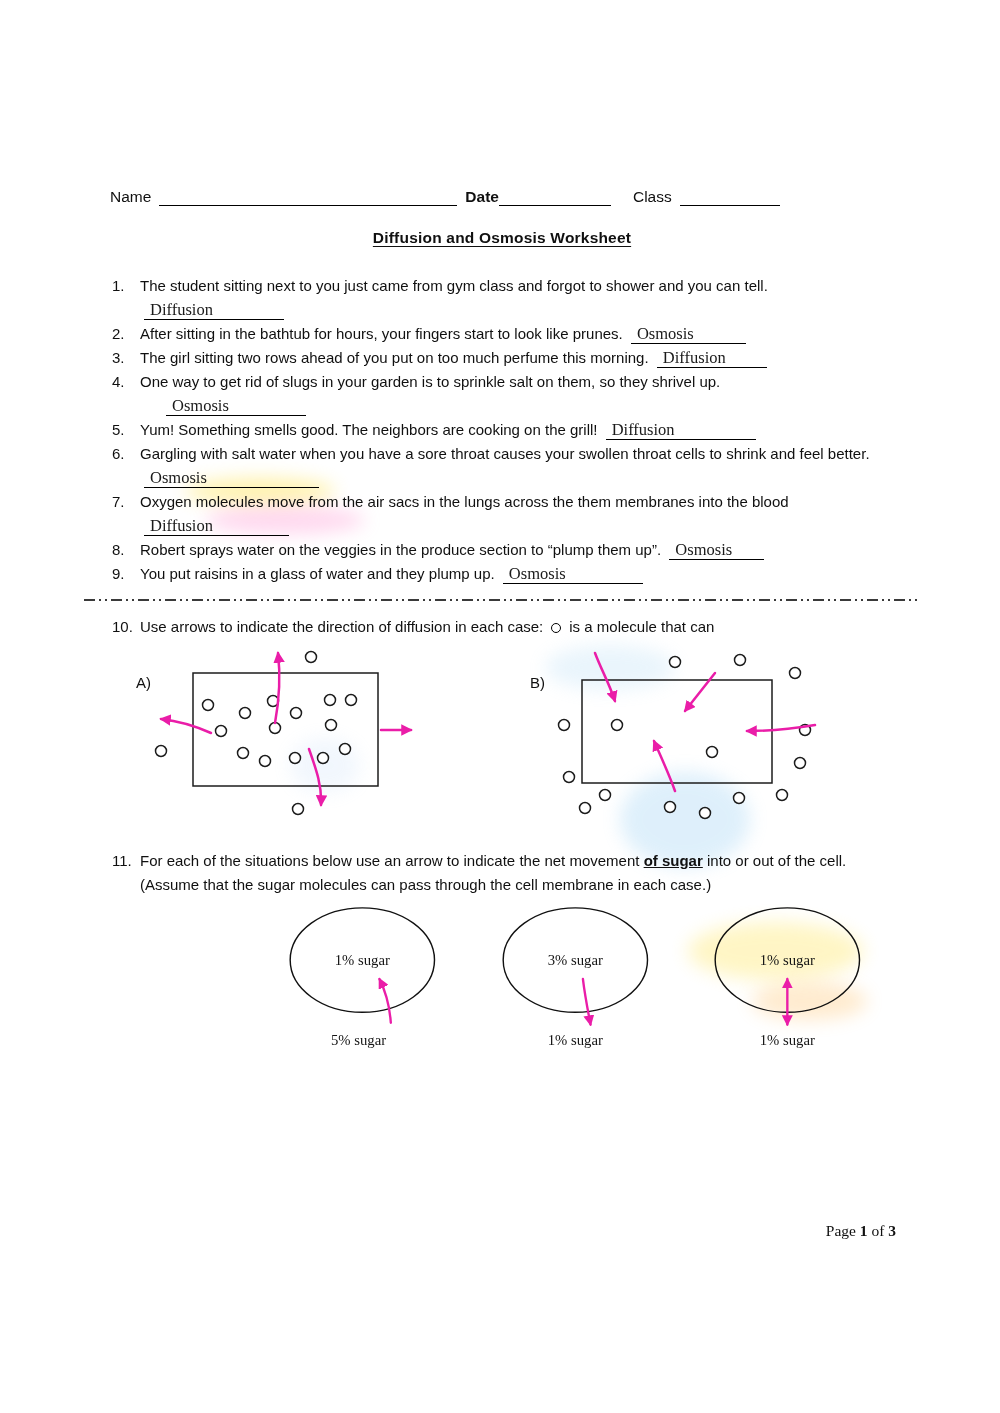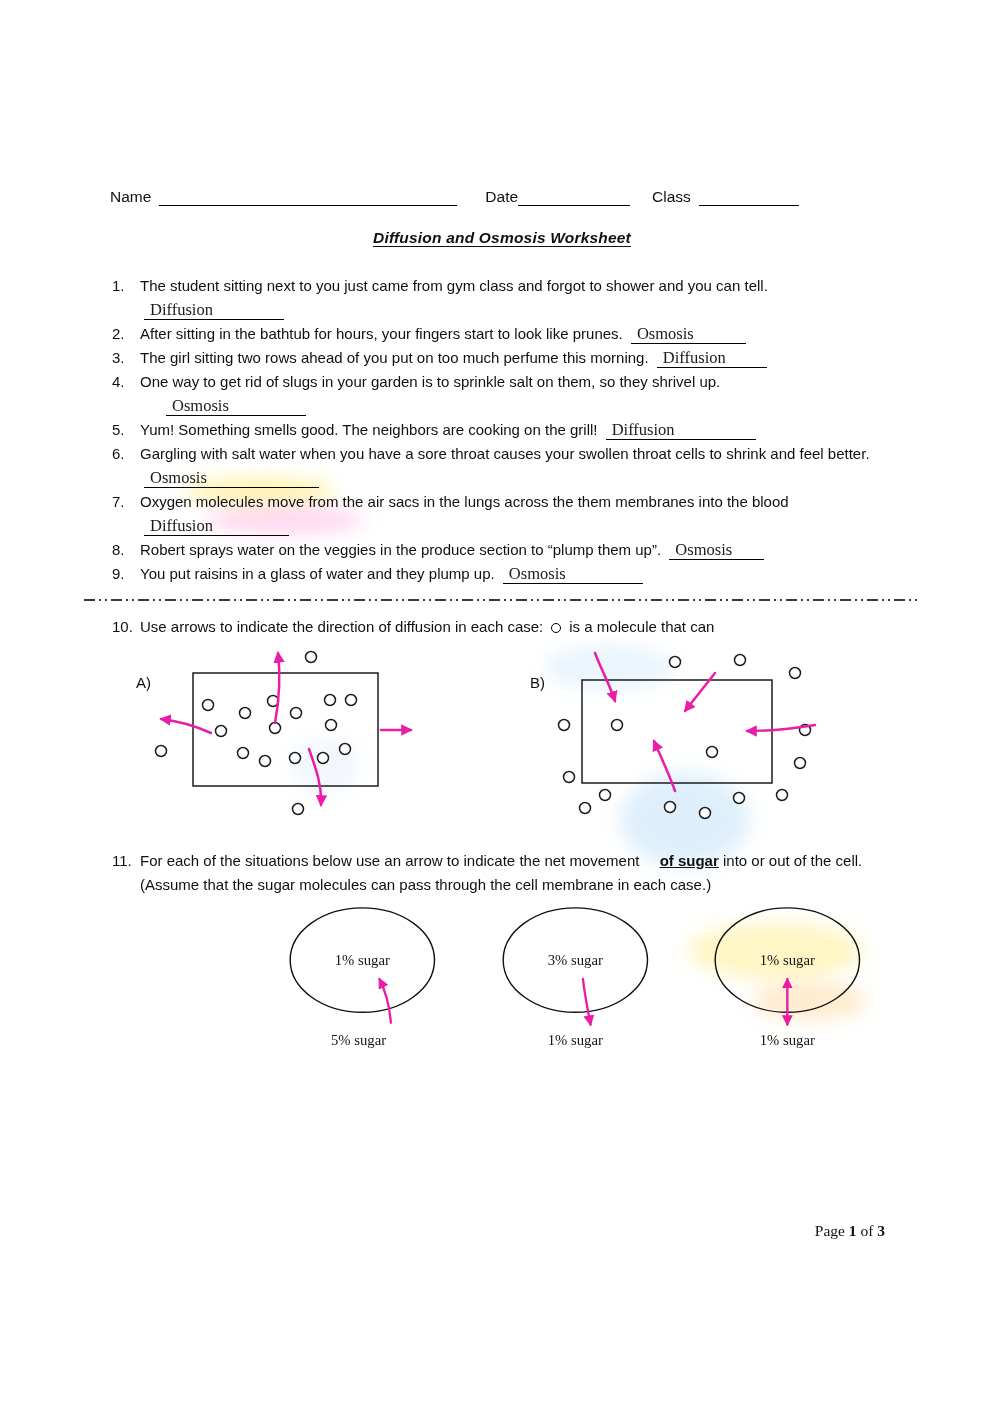--- a/index.html
+++ b/index.html
@@ -24,25 +24,25 @@
   .b7{left:290px;top:738px;width:70px;height:55px;background:#aecff5;opacity:.16;}
 
   .page{position:absolute;inset:0;padding:188px 106px 0 110px;z-index:1;}
 
   .rule{display:inline-block;border-bottom:1.5px solid #000;height:1.15em;vertical-align:baseline;}
 
   .header-row{display:flex;align-items:center;font-size:15.5px;margin-bottom:23px;}
   .rule-name{width:298px;margin-left:8px;}
   .rule-date{width:112px;}
   .rule-class{width:100px;margin-left:8px;}
-  .lbl-date{margin-left:28px;}
+  .lbl-date{margin-left:8px;font-weight:bold;}
   .lbl-class{margin-left:22px;}
 
   .title{text-align:center;font-weight:bold;font-size:15.5px;
-         text-decoration:underline;text-underline-offset:3px;margin-bottom:27px;letter-spacing:.2px;font-style:italic;}
+         text-decoration:underline;text-underline-offset:3px;margin-bottom:27px;letter-spacing:.2px;}
 
   .instruction{font-style:italic;font-size:15.5px;margin-bottom:24px;}
   .instruction b{font-size:16px;}
 
   .qlist{font-size:15px;line-height:24px;}
   .q{position:relative;padding-left:30px;}
   .qnum{position:absolute;left:2px;top:0;}
 
   .blank{display:inline-block;border-bottom:1.4px solid #000;padding:0 8px 0 6px;
          line-height:19px;vertical-align:baseline;margin-left:4px;}
@@ -62,27 +62,27 @@
 
   .diagram-row{display:flex;margin:4px 0 0 -4px;}
   .diagram{display:flex;align-items:flex-start;}
   .diag-label{font-size:15px;margin:28px 2px 0 0;}
   .diagram-b{margin-left:92px;}
   svg .cell-rect{fill:none;stroke:#1c1c1c;stroke-width:1.5;}
   svg .mol{fill:#ffffff;stroke:#1c1c1c;stroke-width:1.5;}
   svg .arrow{fill:none;stroke:var(--ink);stroke-width:2.5;stroke-linecap:round;}
 
   .q11{margin-top:21px;}
-  .q11 b{text-decoration:underline;margin-left:16px;}
+  .q11 b{text-decoration:underline;}
   .cells-row{display:flex;margin:4px 0 0 116px;}
   .cell-svg{display:block;}
   .cell-ellipse{fill:none;stroke:#111;stroke-width:1.5;}
   .cell-text{font-family:"Liberation Serif", serif;font-size:15.5px;fill:#151515;}
 
-  .footer{position:absolute;top:1222px;right:115px;z-index:1;
+  .footer{position:absolute;top:1222px;right:104px;z-index:1;
           font-family:"Liberation Serif", serif;font-size:15.5px;}
 </style>
 </head>
 <body>
 
 <div class="blob b1"></div>
 <div class="blob b2"></div>
 <div class="blob b3"></div>
 <div class="blob b4"></div>
 <div class="blob b5"></div>

